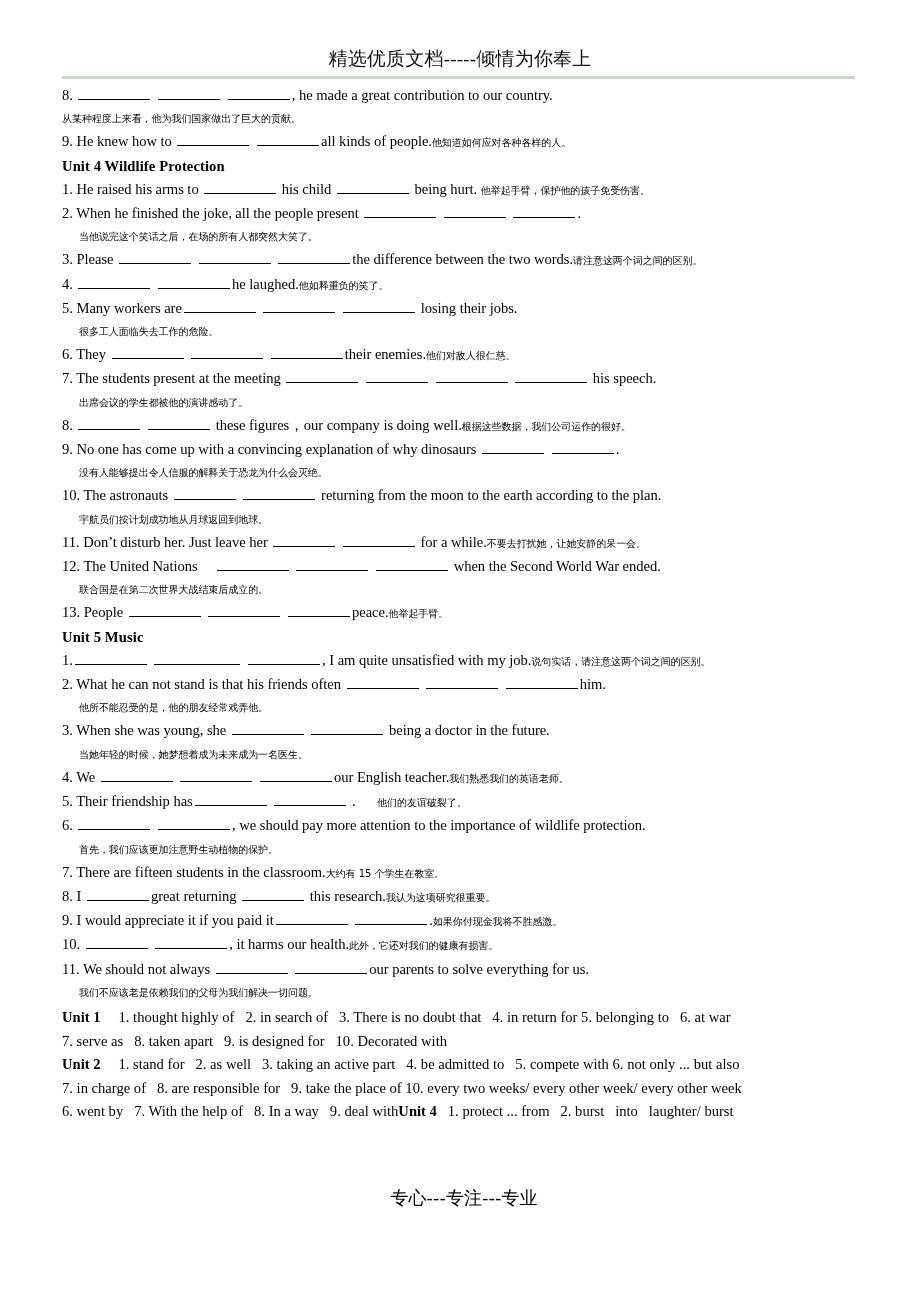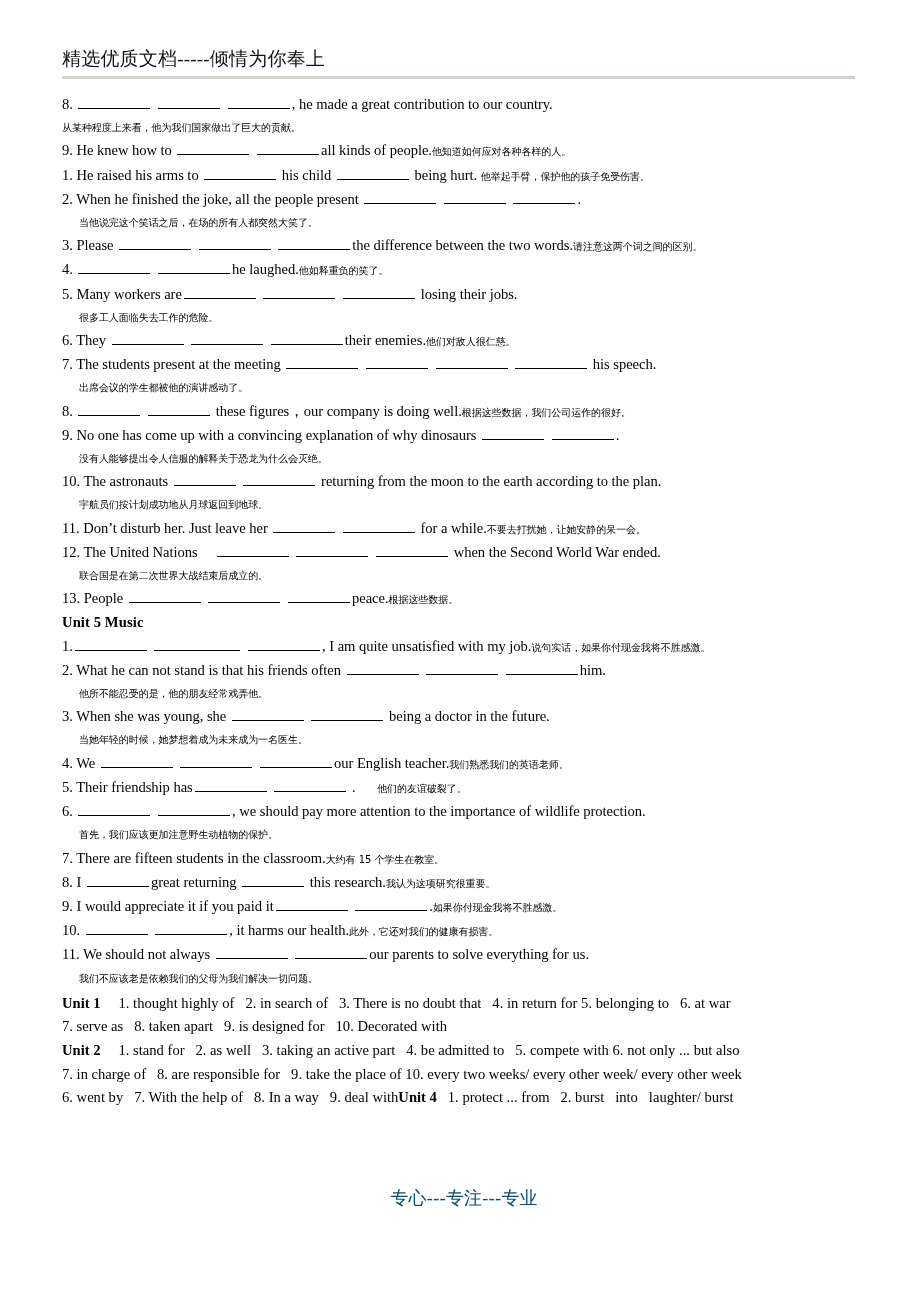--- a/index.html
+++ b/index.html
@@ -15,34 +15,35 @@
     overflow: hidden;
   }
   .page {
     position: relative;
     width: 920px;
     height: 1302px;
     box-sizing: border-box;
     padding: 0 62px;
   }
   .doc-header {
+    text-align: center;
     font-size: 19px;
     line-height: 26px;
     padding-top: 46px;
     letter-spacing: 0.2px;
     color: #111;
   }
   .header-rule {
     margin-top: 4px;
     height: 3px;
     background: #cfd4cc;
     width: 793px;
   }
   .body-area {
-    padding-top: 14px;
+    padding-top: 5px;
   }
   .ln {
     font-size: 14.6px;
     line-height: 23.2px;
     white-space: nowrap;
     letter-spacing: -0.05px;
   }
   .ln.indent {
     padding-left: 17px;
   }
@@ -75,21 +76,21 @@
   .ans-ln b { font-weight: bold; }
   .sp-1 { display: inline-block; width: 10px; }
   .sp-2 { display: inline-block; width: 18px; }
   .doc-footer {
     position: absolute;
     left: 8px;
     right: 0;
     top: 1186px;
     text-align: center;
     font-size: 18px;
-    color: #0c4a6e;
+    color: #000000;
     font-family: "DejaVu Sans", "Liberation Sans", sans-serif;
   }
 </style>
 </head>
 <body>
 
 <div class="page">
 
   <div class="doc-header">精选优质文档-----倾情为你奉上</div>
   <div class="header-rule"></div>
@@ -104,20 +105,21 @@
     </div>
     <div class="ln cn">从某种程度上来看，他为我们国家做出了巨大的贡献。</div>
 
     <div class="ln">
       <span>9.</span>
       <span>He knew how to</span>
       <span class="blank b-l"></span>
       <span class="blank b-m"></span><span>all kinds of people.</span><span class="cn">他知道如何应对各种各样的人。</span>
     </div>
 
+    <div class="ln unit-head">Unit 4 Wildlife Protection</div>
 
     <div class="ln">
       <span>1.</span>
       <span>He raised his arms to</span>
       <span class="blank b-l"></span>
       <span>his child</span>
       <span class="blank b-l"></span>
       <span>being hurt.</span>
       <span class="cn">他举起手臂，保护他的孩子免受伤害。</span>
     </div>
@@ -214,29 +216,29 @@
       <span class="blank b-l"></span>
       <span>when the Second World War ended.</span>
     </div>
     <div class="ln indent cn">联合国是在第二次世界大战结束后成立的。</div>
 
     <div class="ln">
       <span>13.</span>
       <span>People</span>
       <span class="blank b-l"></span>
       <span class="blank b-l"></span>
-      <span class="blank b-m"></span><span>peace.</span><span class="cn">根据这些数据。</span>
+      <span class="blank b-m"></span><span>peace.</span><span class="cn">他举起手臂。</span>
     </div>
 
     <div class="ln unit-head">Unit 5 Music</div>
 
     <div class="ln">
       <span>1.</span><span class="blank b-l"></span>
       <span class="blank b-xl"></span>
-      <span class="blank b-l"></span><span>, I am quite unsatisfied with my job.</span><span class="cn">说句实话，如果你付现金我将不胜感激。</span>
+      <span class="blank b-l"></span><span>, I am quite unsatisfied with my job.</span><span class="cn">说句实话，请注意这两个词之间的区别。</span>
     </div>
 
     <div class="ln">
       <span>2.</span>
       <span>What he can not stand is that his friends often</span>
       <span class="blank b-l"></span>
       <span class="blank b-l"></span>
       <span class="blank b-l"></span><span>him.</span>
     </div>
     <div class="ln indent cn">他所不能忍受的是，他的朋友经常戏弄他。</div>

